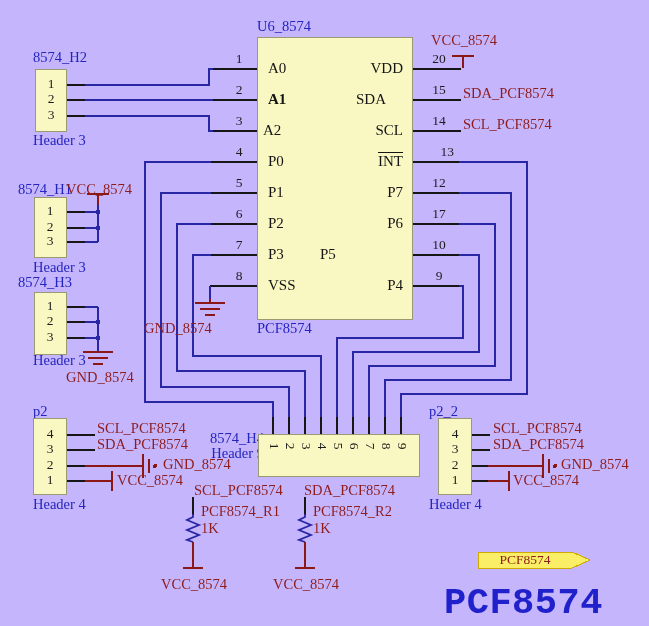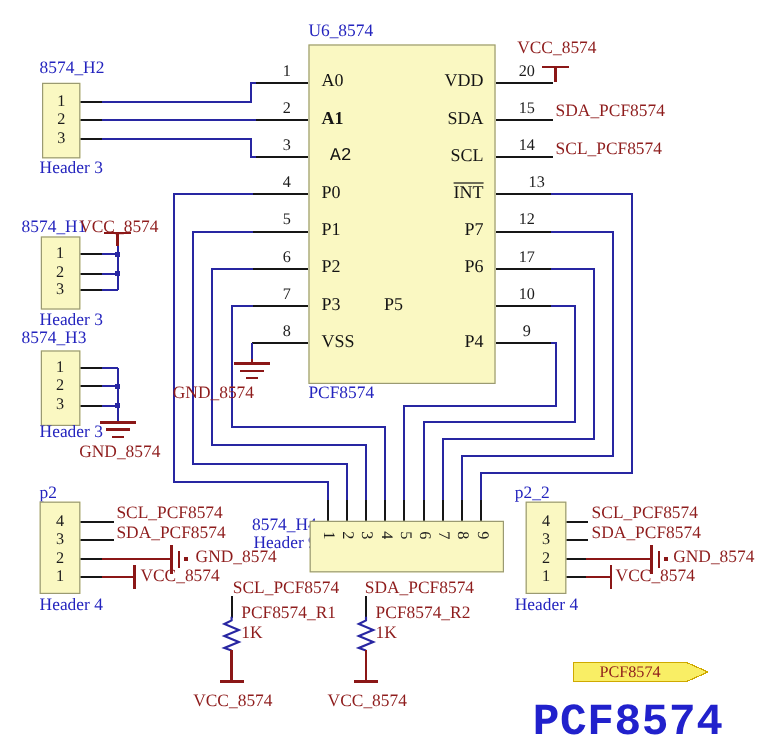--- a/index.html
+++ b/index.html
@@ -1,18 +1,18 @@
 <!DOCTYPE html>
 <html><head>
 <meta charset="utf-8">
 <style>
   html,body{margin:0;padding:0;background:#e8e8e0;}
   #sheet{
     position:relative;width:649px;height:626px;overflow:hidden;
-    background:#ffffff;
+    background:#c4b5fd;
     font-family:"Liberation Serif", serif;
   }
   .s{position:absolute;white-space:nowrap;line-height:1.1;}
   .net{color:#8E1C1C;font-size:14.5px;}
   .des{color:#2424BE;font-size:14.5px;}
   .pname{color:#141414;font-size:15px;}
   .pnum{color:#1c1c1c;font-size:13.5px;}
   .hnum{color:#1c1c1c;font-size:13.5px;}
   .box{position:absolute;background:#FAF8C2;border:1px solid #9A9A72;box-sizing:border-box;}
   .ovl{text-decoration:overline;}
@@ -125,38 +125,38 @@
   <div class="s pnum" style="left:224px;top:83px;width:30px;text-align:center;">2</div>
   <div class="s pnum" style="left:224px;top:114px;width:30px;text-align:center;">3</div>
   <div class="s pnum" style="left:224px;top:145px;width:30px;text-align:center;">4</div>
   <div class="s pnum" style="left:224px;top:176px;width:30px;text-align:center;">5</div>
   <div class="s pnum" style="left:224px;top:207px;width:30px;text-align:center;">6</div>
   <div class="s pnum" style="left:224px;top:238px;width:30px;text-align:center;">7</div>
   <div class="s pnum" style="left:224px;top:269px;width:30px;text-align:center;">8</div>
 
   <div class="s pname" style="left:268px;top:60px;">A0</div>
   <div class="s pname" style="left:268px;top:91px;font-weight:bold;">A1</div>
-  <div class="s pname" style="left:275px;top:122px;font-family:Liberation Mono, monospace;">A2</div>
+  <div class="s pname" style="left:263px;top:122px;">A2</div>
   <div class="s pname" style="left:268px;top:153px;">P0</div>
   <div class="s pname" style="left:268px;top:184px;">P1</div>
   <div class="s pname" style="left:268px;top:215px;">P2</div>
   <div class="s pname" style="left:268px;top:246px;">P3</div>
   <div class="s pname" style="left:268px;top:277px;">VSS</div>
 
   <div class="s pnum" style="left:424px;top:52px;width:30px;text-align:center;">20</div>
   <div class="s pnum" style="left:424px;top:83px;width:30px;text-align:center;">15</div>
   <div class="s pnum" style="left:424px;top:114px;width:30px;text-align:center;">14</div>
   <div class="s pnum" style="left:424px;top:145px;width:30px;text-align:right;">13</div>
   <div class="s pnum" style="left:424px;top:176px;width:30px;text-align:center;">12</div>
   <div class="s pnum" style="left:424px;top:207px;width:30px;text-align:center;">17</div>
   <div class="s pnum" style="left:424px;top:238px;width:30px;text-align:center;">10</div>
   <div class="s pnum" style="left:424px;top:269px;width:30px;text-align:center;">9</div>
 
   <div class="s pname" style="left:320px;top:60px;width:83px;text-align:right;">VDD</div>
-  <div class="s pname" style="left:320px;top:91px;width:83px;text-align:right;">SDA</div>
+  <div class="s pname" style="left:303px;top:91px;width:83px;text-align:right;">SDA</div>
   <div class="s pname" style="left:320px;top:122px;width:83px;text-align:right;">SCL</div>
   <div class="s pname ovl" style="left:320px;top:153px;width:83px;text-align:right;">INT</div>
   <div class="s pname" style="left:320px;top:184px;width:83px;text-align:right;">P7</div>
   <div class="s pname" style="left:320px;top:215px;width:83px;text-align:right;">P6</div>
   <div class="s pname" style="left:320px;top:246px;width:83px;">P5</div>
   <div class="s pname" style="left:320px;top:277px;width:83px;text-align:right;">P4</div>
 
   <div class="s net" style="left:431px;top:33px;">VCC_8574</div>
   <div class="s net" style="left:463px;top:86px;">SDA_PCF8574</div>
   <div class="s net" style="left:463px;top:117px;">SCL_PCF8574</div>

